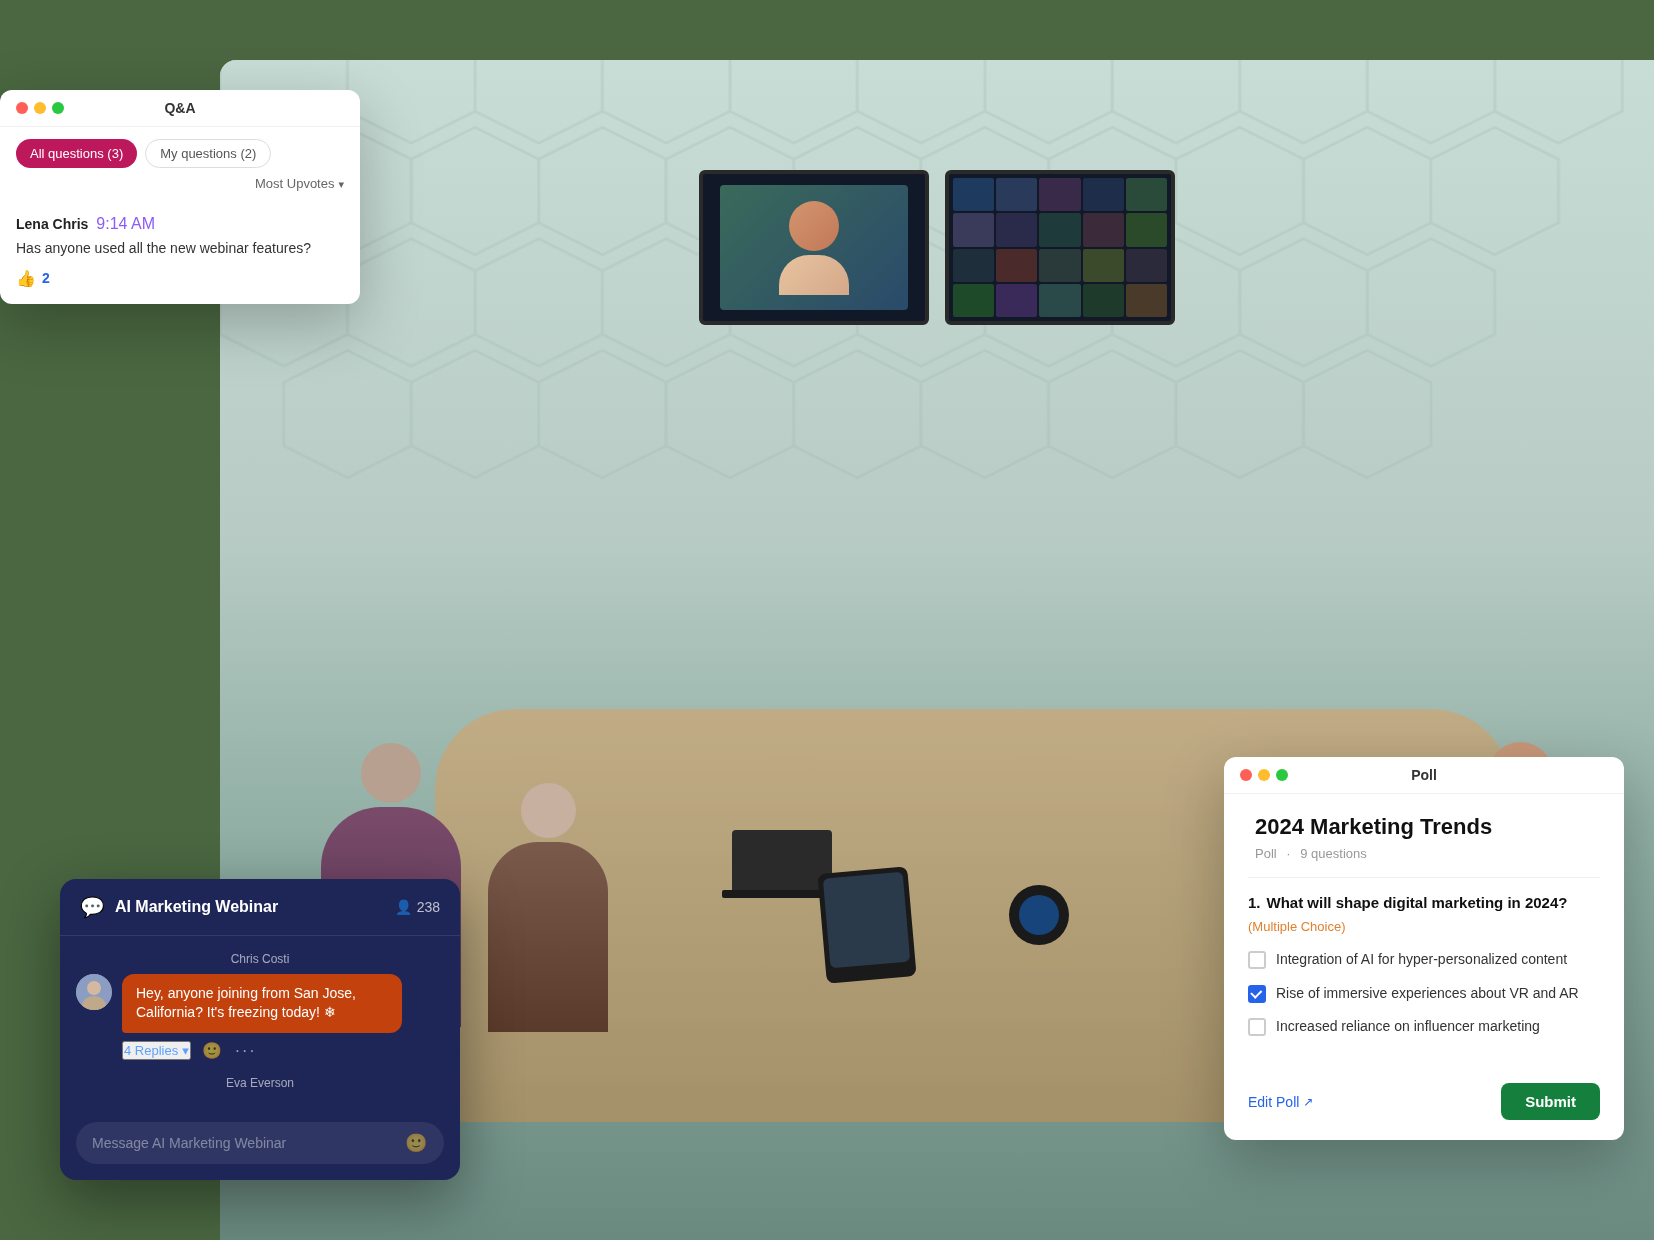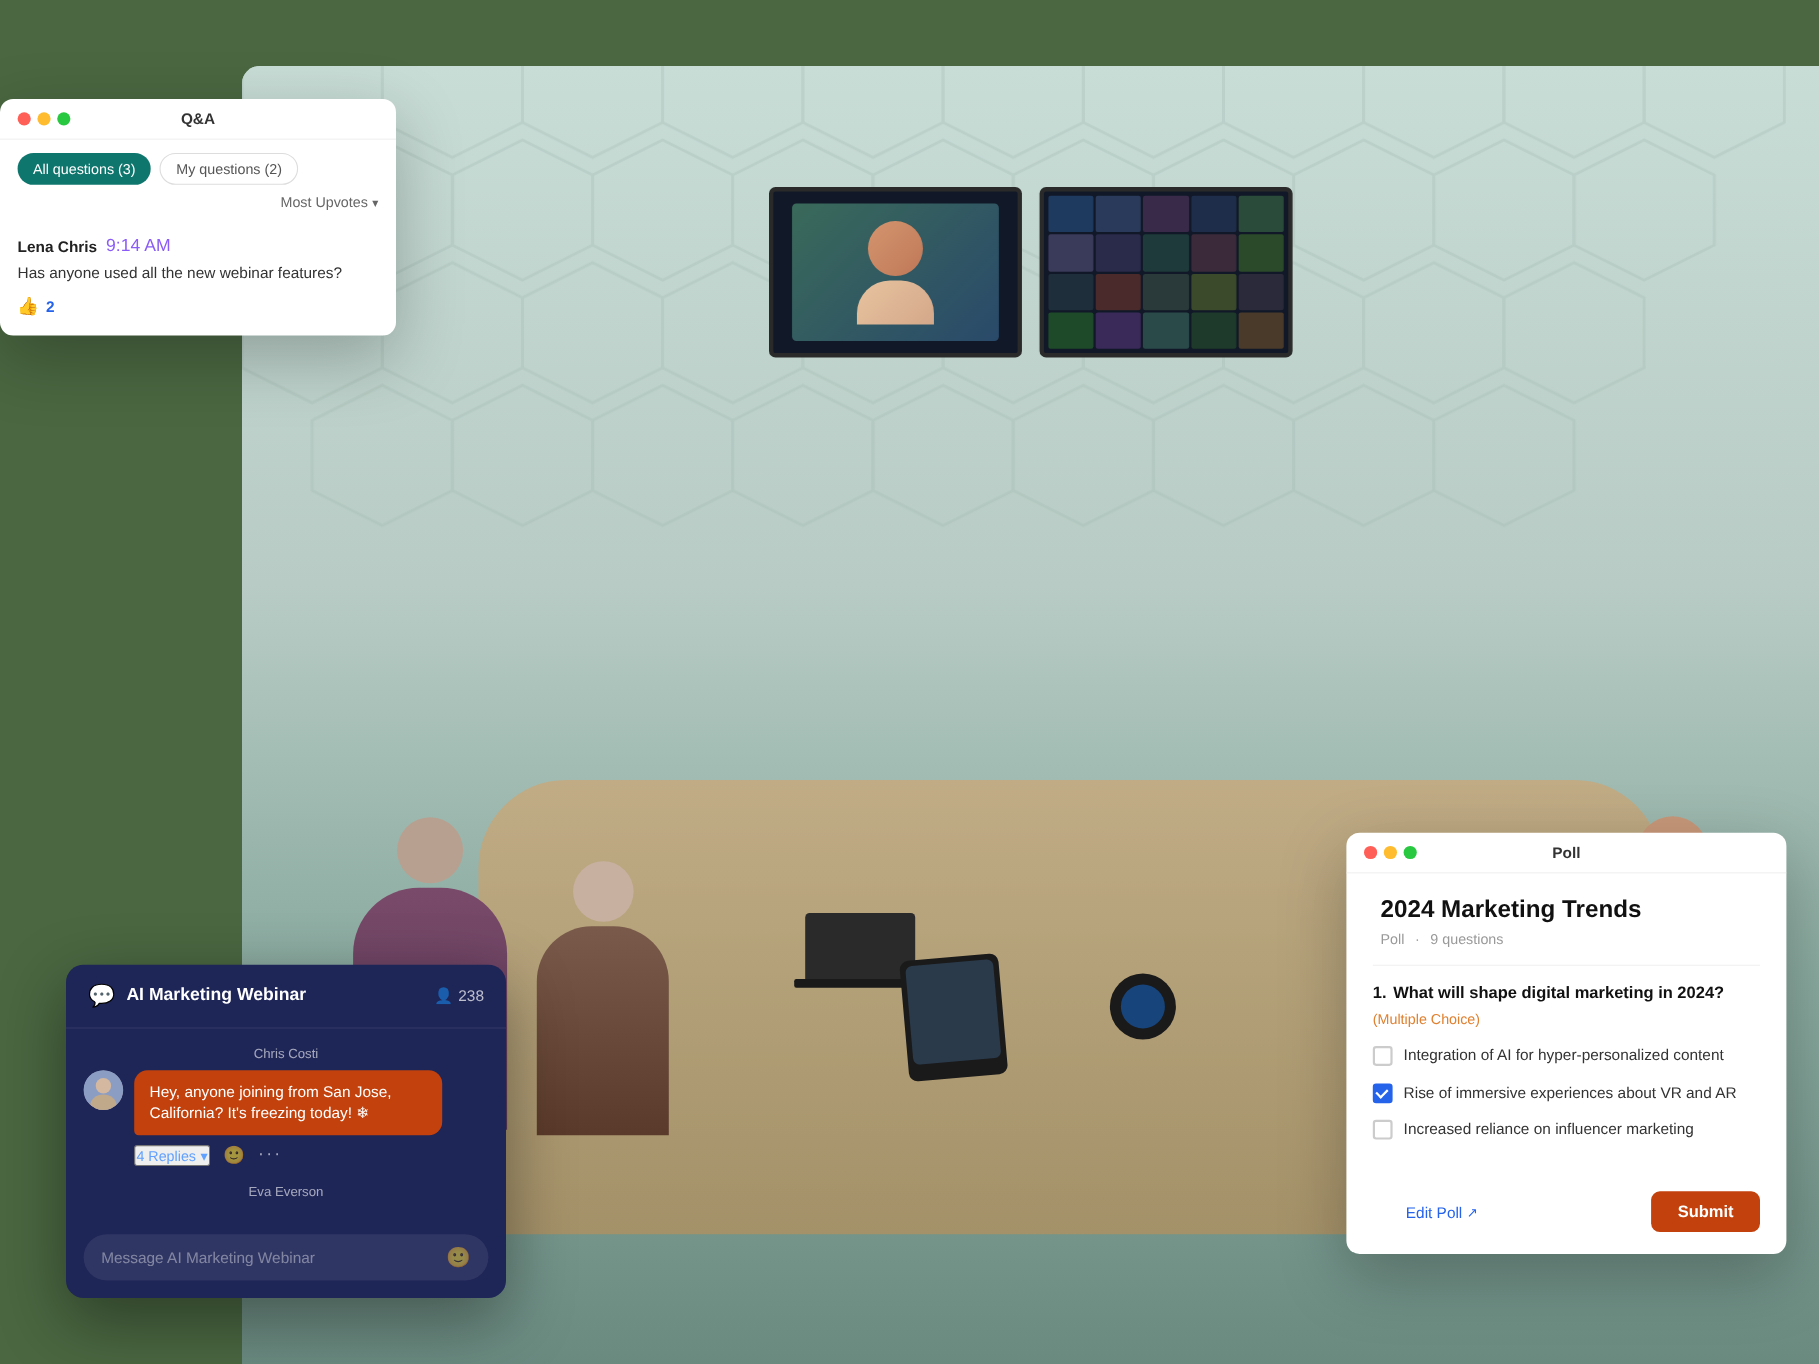--- a/index.html
+++ b/index.html
@@ -80,21 +80,21 @@
       color: #333;
     }
 
     .qa-tabs {
       display: flex;
       padding: 12px 16px 8px;
       gap: 8px;
     }
 
     .qa-tab-active {
-      background: #0f766e;
+      background: #be185d;
       color: white;
       border: none;
       border-radius: 20px;
       padding: 6px 14px;
       font-size: 13px;
       font-weight: 500;
       cursor: pointer;
     }
 
     .qa-tab-inactive {
@@ -418,35 +418,34 @@
       font-size: 14px;
       color: #333;
       line-height: 1.4;
     }
 
     .poll-footer {
       display: flex;
       align-items: center;
       justify-content: space-between;
       padding: 12px 24px 20px;
-      margin-left: 30px;
     }
 
     .poll-edit-link {
       color: #2563eb;
       font-size: 14px;
       text-decoration: none;
       display: flex;
       align-items: center;
       gap: 4px;
       cursor: pointer;
     }
 
     .poll-submit-btn {
-      background: #c2410c;
+      background: #15803d;
       color: white;
       border: none;
       border-radius: 8px;
       padding: 10px 24px;
       font-size: 15px;
       font-weight: 600;
       cursor: pointer;
     }
 
     

